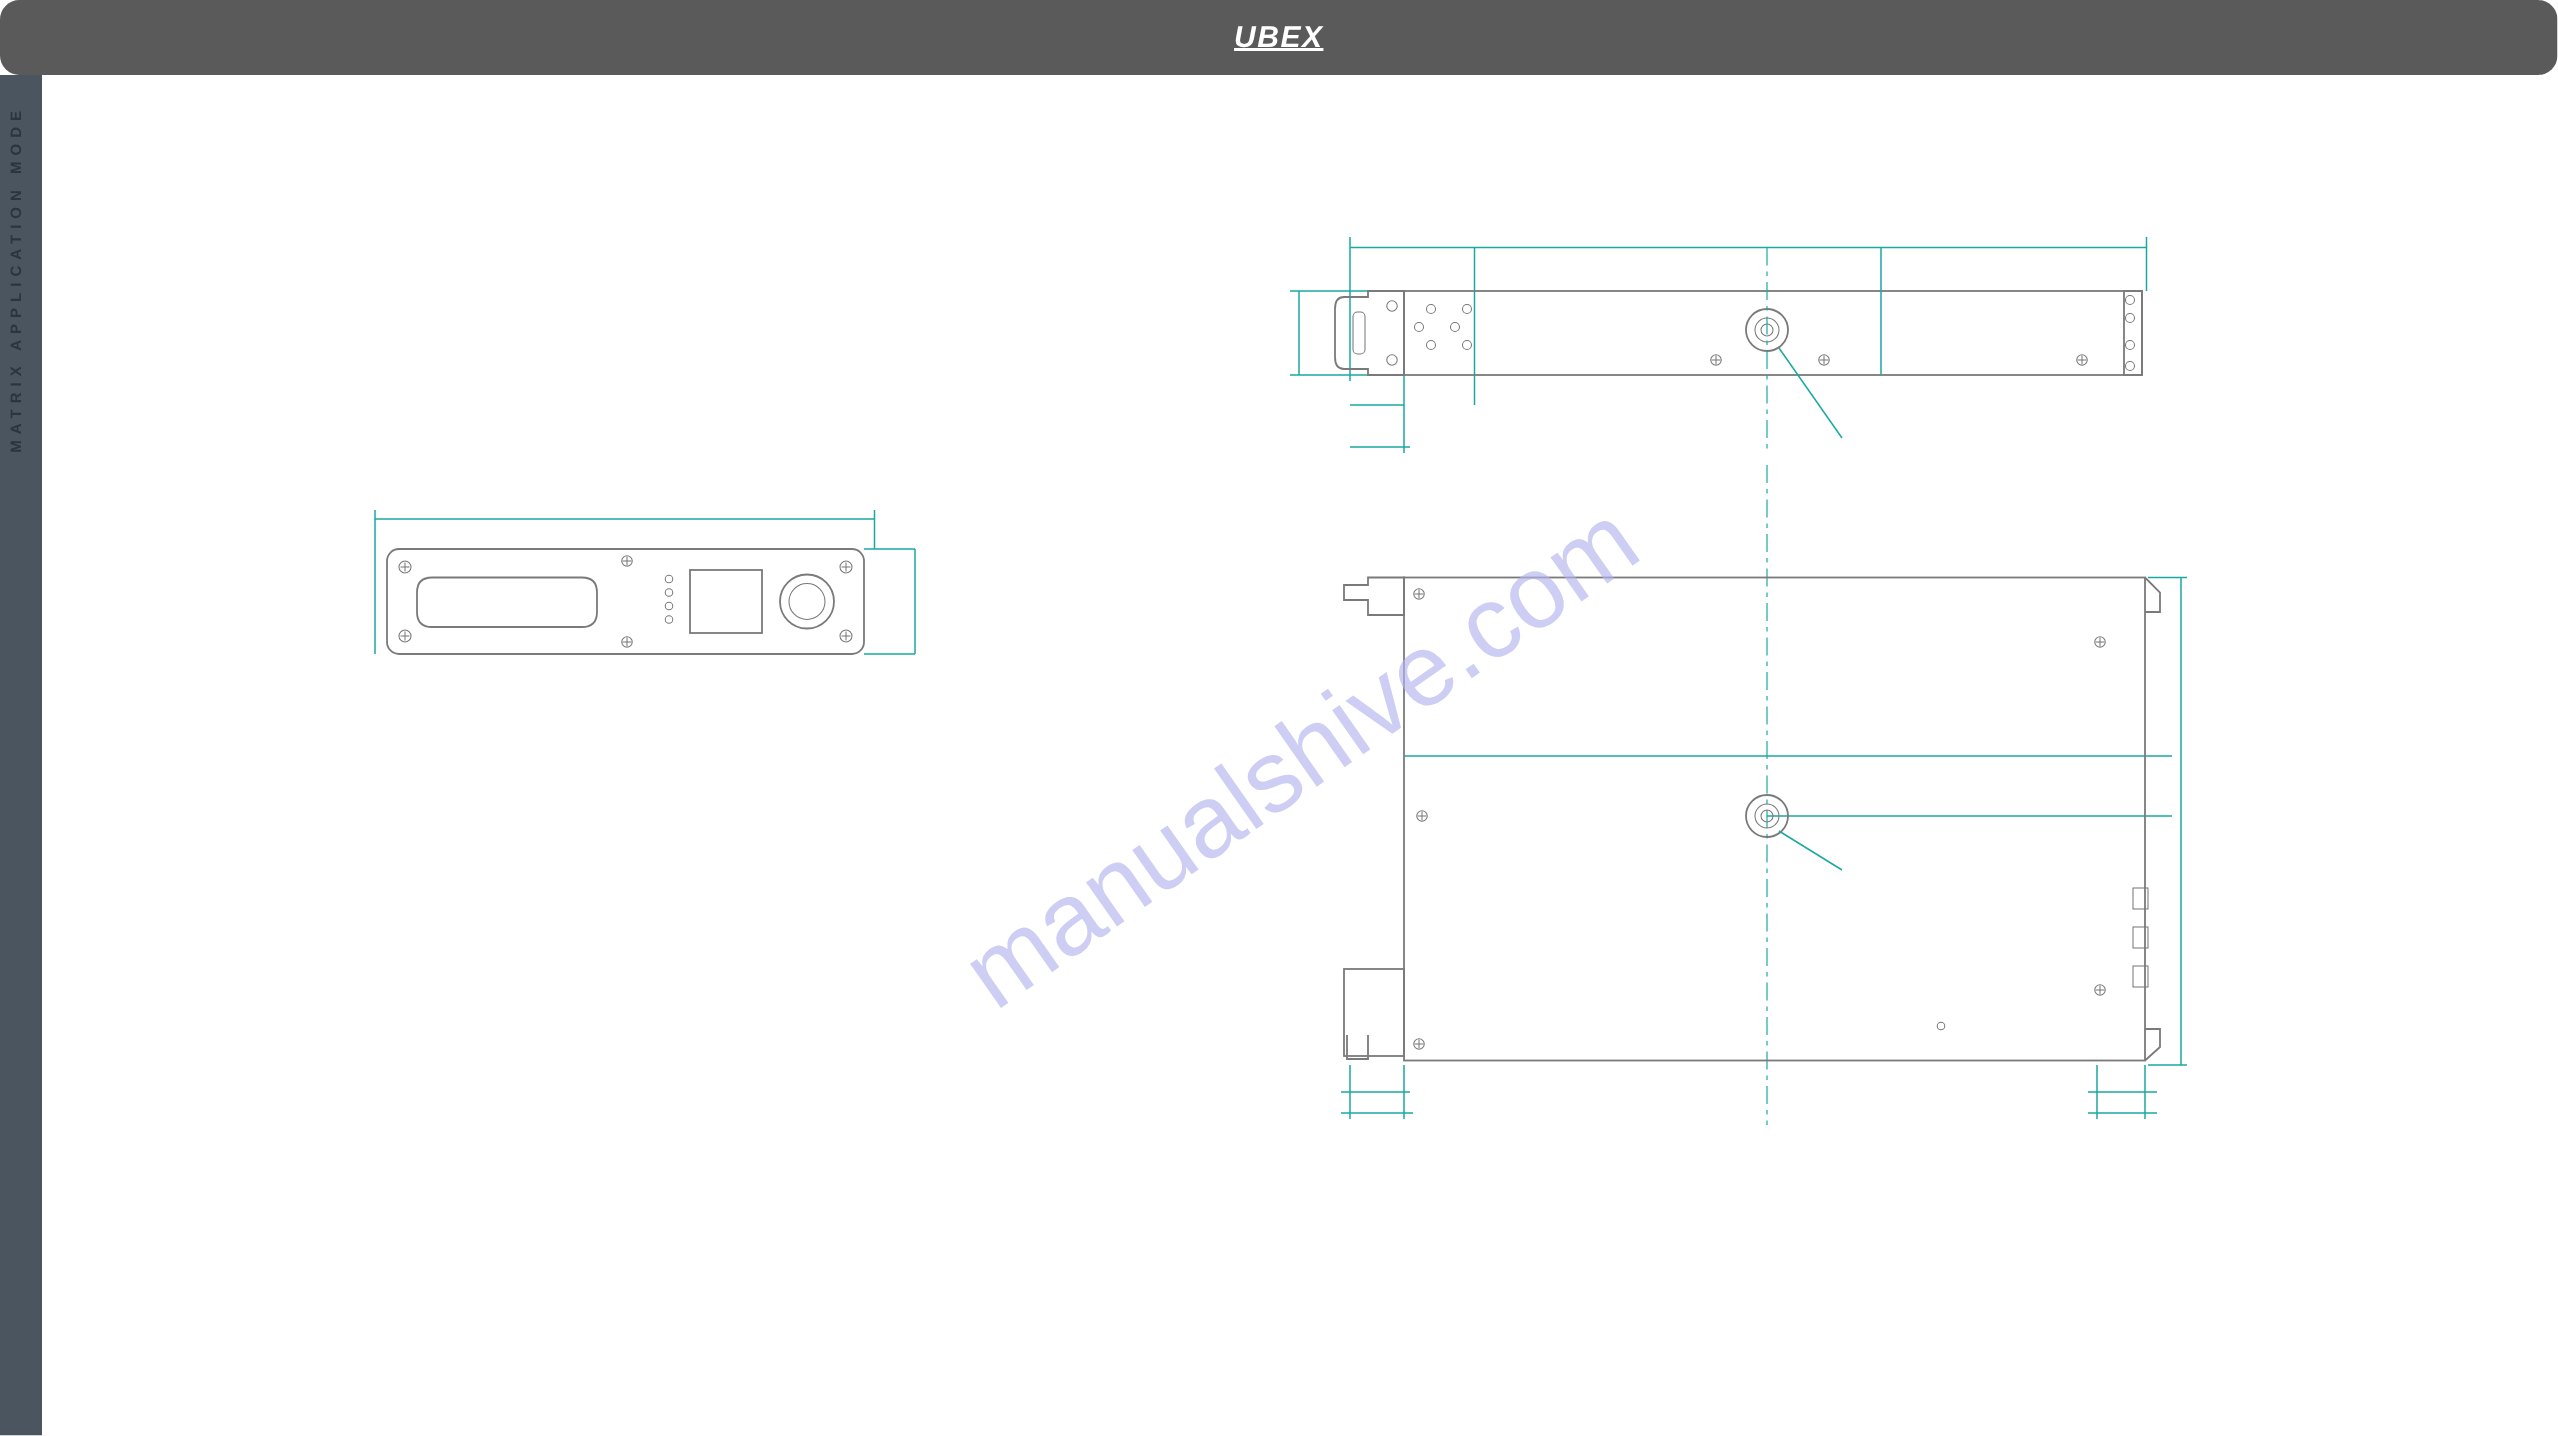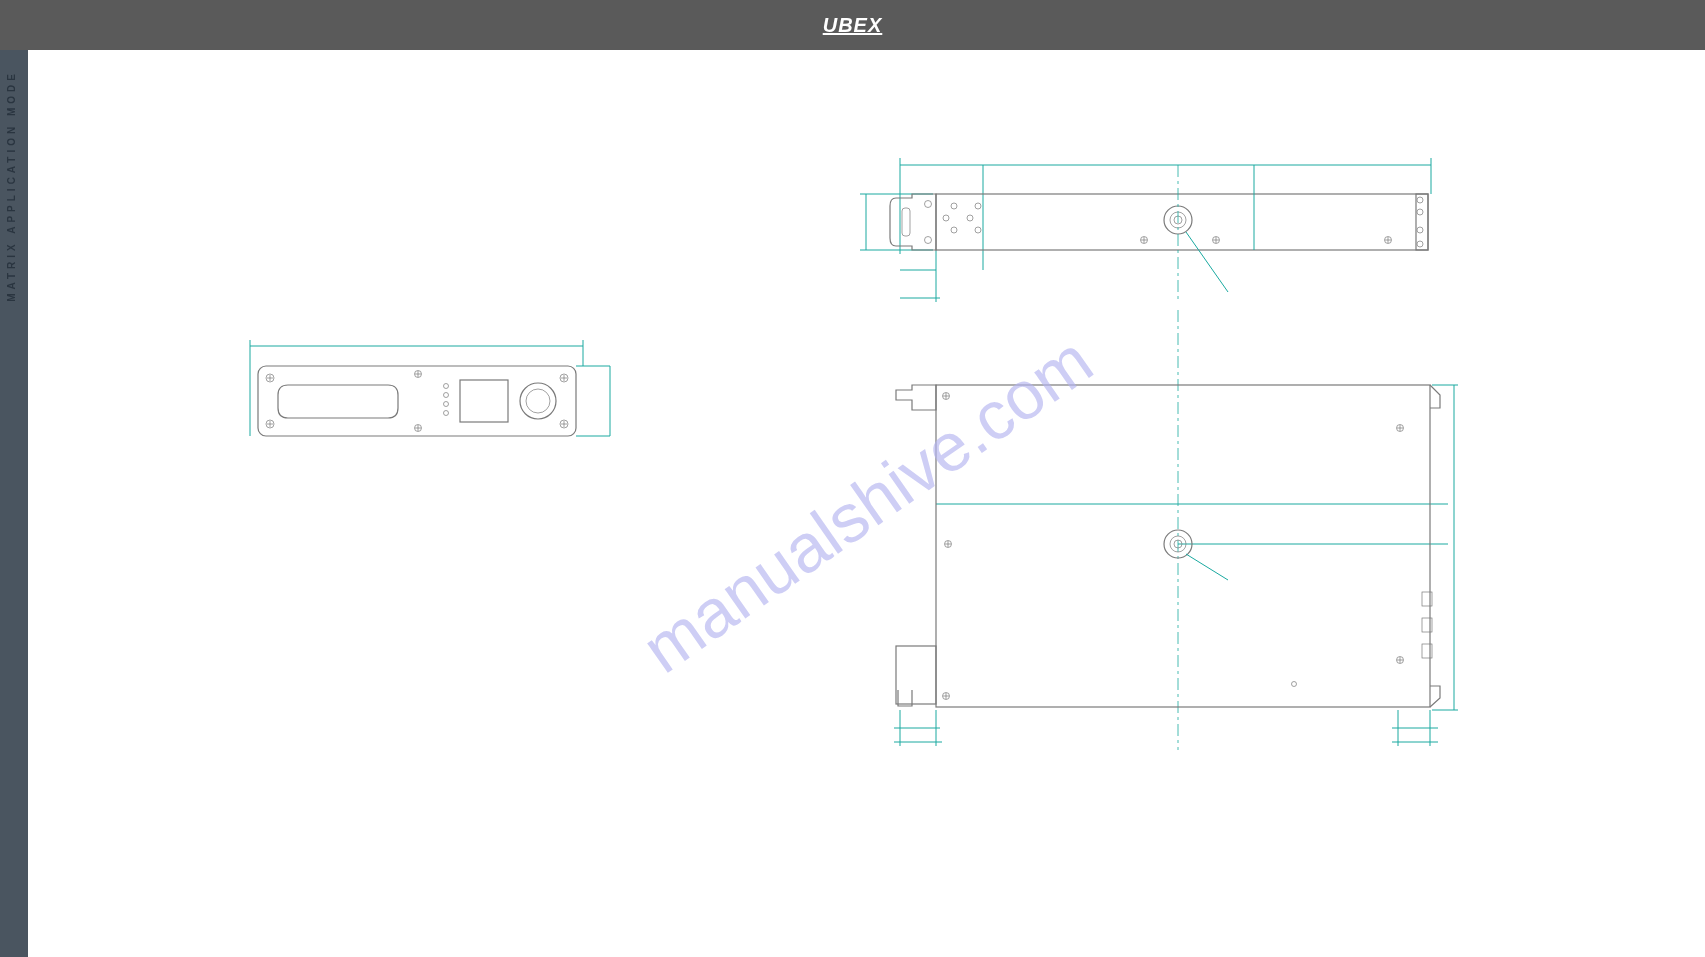--- a/index.html
+++ b/index.html
@@ -12,20 +12,21 @@
   position: relative;
 }
 .header {
   width: 100%;
   height: 50px;
   background: #5a5a5a;
   display: flex;
   align-items: center;
   justify-content: center;
   position: relative;
+  border-radius: 13px;
 }
 .logo {
   color: #fff;
   font-weight: bold;
   font-size: 20px;
   font-style: italic;
   text-decoration: underline;
   letter-spacing: 1px;
 }
 .sidebar {

